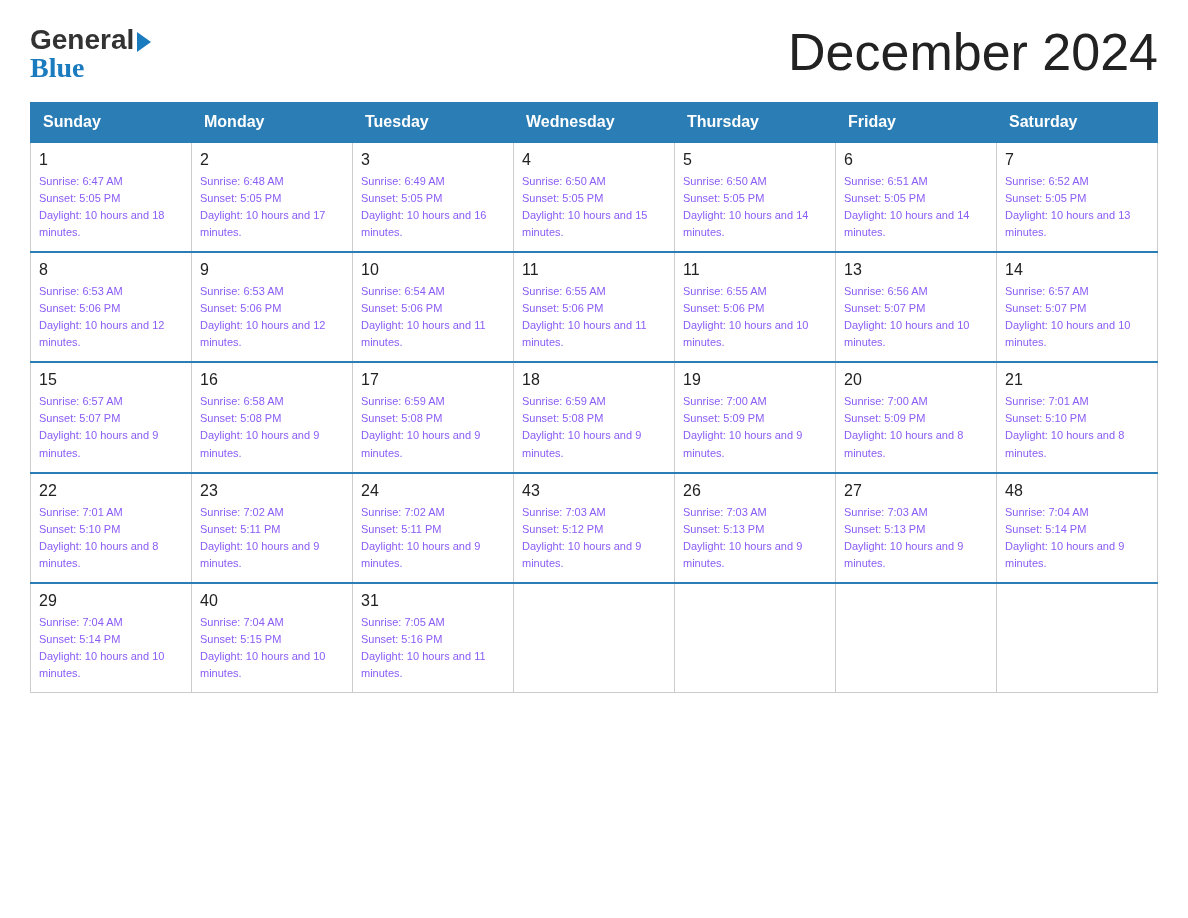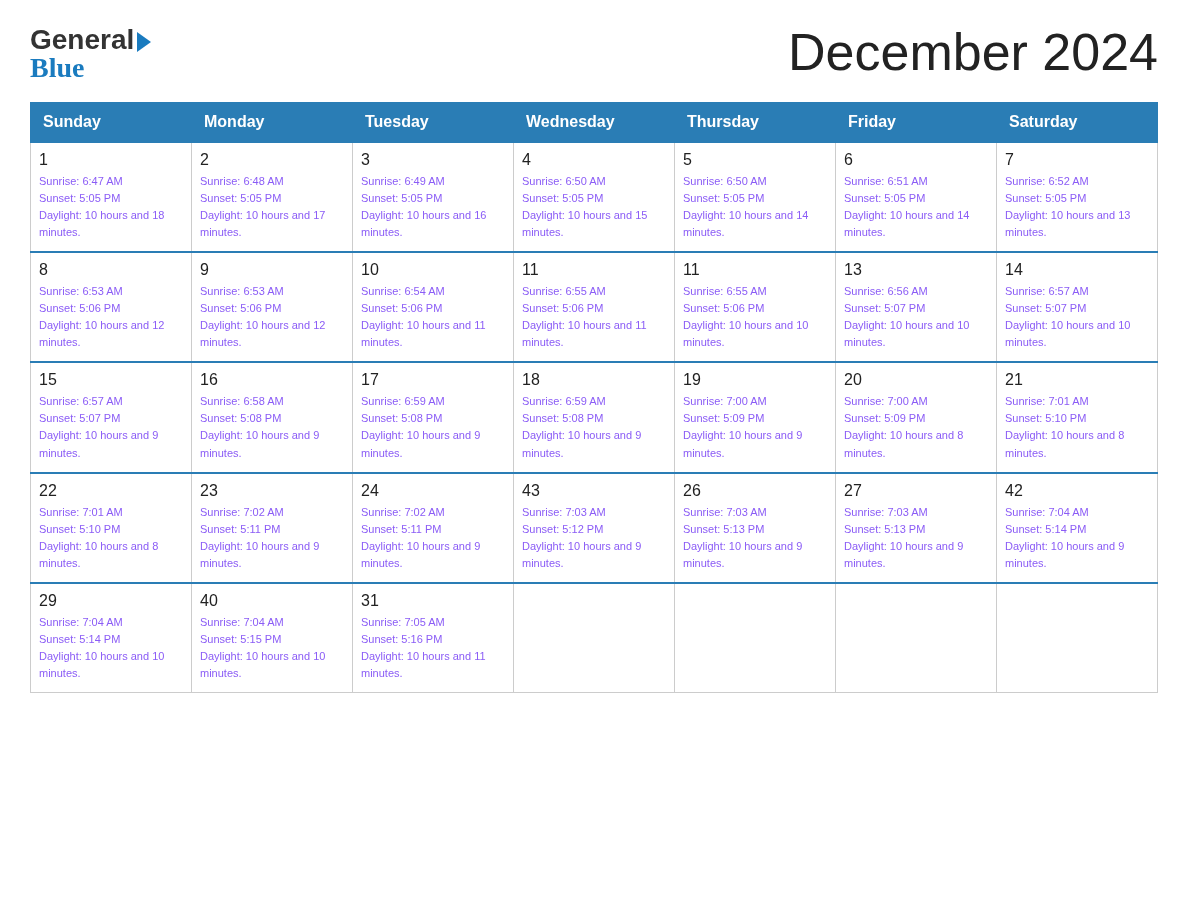--- a/index.html
+++ b/index.html
@@ -241,21 +241,21 @@
         </td>
         <td>
           <span class="day-number">26</span>
           <div class="day-info">Sunrise: 7:03 AM<br>Sunset: 5:13 PM<br>Daylight: 10 hours and 9 minutes.</div>
         </td>
         <td>
           <span class="day-number">27</span>
           <div class="day-info">Sunrise: 7:03 AM<br>Sunset: 5:13 PM<br>Daylight: 10 hours and 9 minutes.</div>
         </td>
         <td>
-          <span class="day-number">42</span>
+          <span class="day-number">48</span>
           <div class="day-info">Sunrise: 7:04 AM<br>Sunset: 5:14 PM<br>Daylight: 10 hours and 9 minutes.</div>
         </td>
       </tr>
       <tr>
         <td>
           <span class="day-number">29</span>
           <div class="day-info">Sunrise: 7:04 AM<br>Sunset: 5:14 PM<br>Daylight: 10 hours and 10 minutes.</div>
         </td>
         <td>
           <span class="day-number">40</span>

